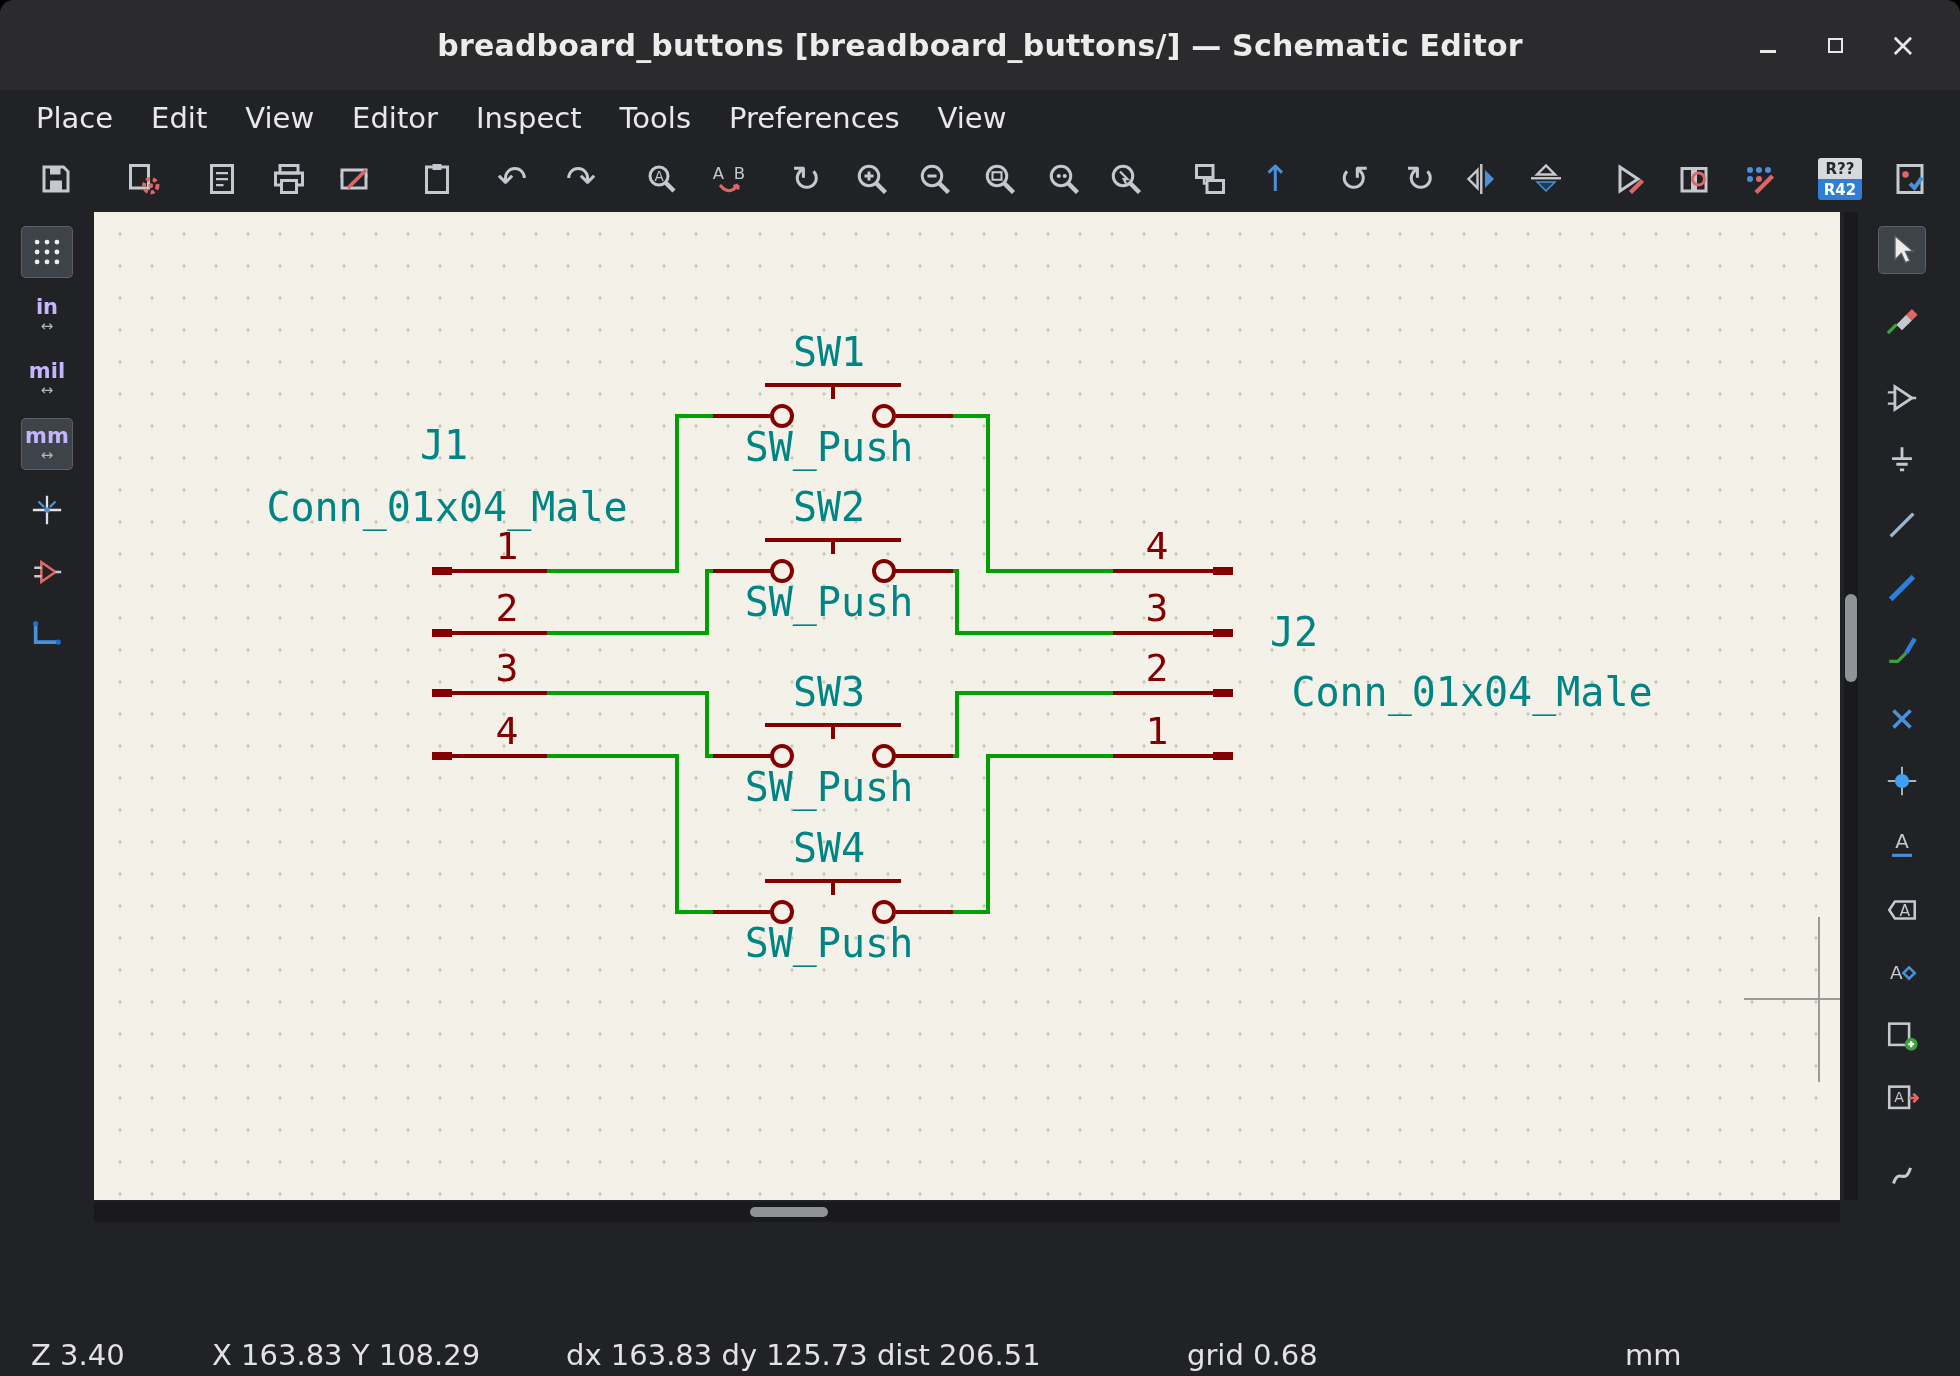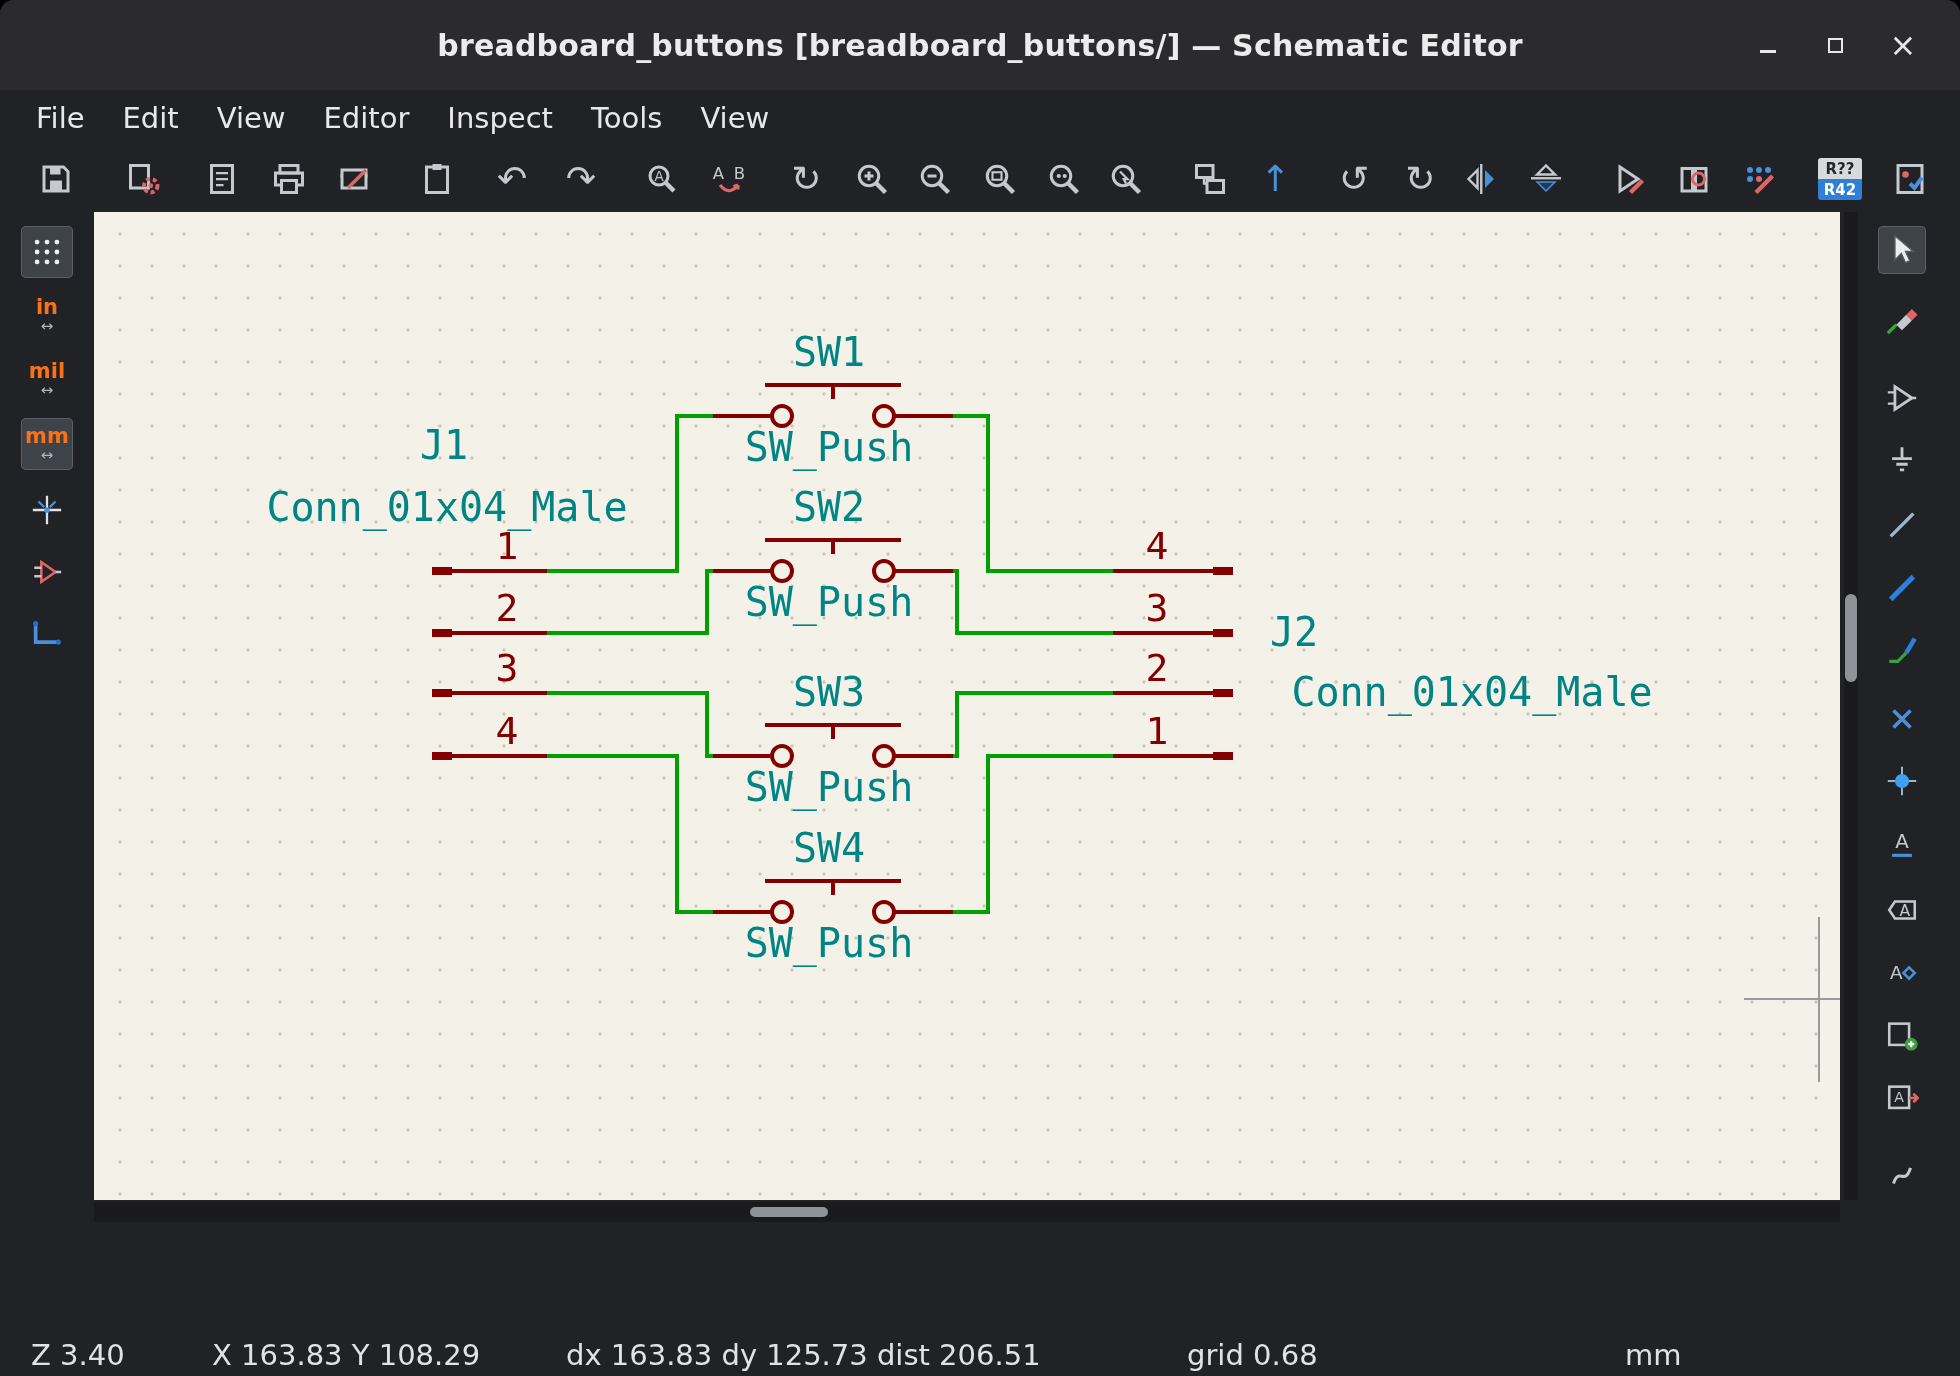--- a/index.html
+++ b/index.html
@@ -28,21 +28,21 @@
   .anno{width:44px;height:42px;display:flex;flex-direction:column;border-radius:3px;overflow:hidden;}
   .anno .t{flex:1;background:#d7dadd;color:#24282c;font-size:15px;font-weight:bold;display:flex;align-items:center;justify-content:center;}
   .anno .b{flex:1;background:#2f7fd6;color:#fff;font-size:15px;font-weight:bold;display:flex;align-items:center;justify-content:center;}
   
   .lcol{position:absolute;left:0;top:212px;width:94px;height:988px;}
   .rcol{position:absolute;left:1862px;top:212px;width:98px;height:988px;}
   .lic{position:absolute;left:21px;width:52px;height:52px;display:flex;flex-direction:column;
        align-items:center;justify-content:center;border-radius:5px;}
   .ric{position:absolute;left:16px;width:48px;height:48px;display:flex;align-items:center;
        justify-content:center;border-radius:5px;}
-  .unit-label{color:#f97316;font-size:21px;font-weight:bold;line-height:1;text-align:right;}
+  .unit-label{color:#c4b5fd;font-size:21px;font-weight:bold;line-height:1;text-align:right;}
   .unit-arrow{color:#aeb6bd;font-size:15px;line-height:1;margin-top:1px;}
   
   .canvas{position:absolute;left:94px;top:212px;width:1746px;height:988px;background:#f4f1e8;
           background-image:radial-gradient(circle,#c9c7bb 1.5px,transparent 1.7px);
           background-size:32px 32px;background-position:10px 6px;}
   .canvas svg{position:absolute;left:0;top:0;}
   .dev{stroke:#840000;stroke-width:4;fill:none;}
   .devf{fill:#840000;stroke:none;}
   .devc{stroke:#840000;stroke-width:4;fill:#f4f1e8;}
   .wire{stroke:#00A000;stroke-width:4;fill:none;}
@@ -70,26 +70,27 @@
       </div>
     <div class="winbtn" style="left:1815px;">
         <div class="maximize-box"></div>
       </div>
     <div class="winbtn" style="left:1883px;">
         <span class="close-x">×</span>
       </div>
   </div>
 
   <div class="menubar">
-    <div class="menu-item">File</div>
+    <div class="menu-item">Place</div>
     <div class="menu-item">Edit</div>
     <div class="menu-item">View</div>
     <div class="menu-item">Editor</div>
     <div class="menu-item">Inspect</div>
     <div class="menu-item">Tools</div>
+    <div class="menu-item">Preferences</div>
     <div class="menu-item">View</div>
   </div>
 
   <div class="toolbar">
     <div class="ic" style="left:33px">
       <svg width="36" height="36" viewBox="0 0 24 24">
           <path d="M4 4 H17 L20 7 V20 H4 Z" fill="none" stroke="#c3c9cf" stroke-width="2"></path>
           <rect x="8" y="13" width="8" height="7" fill="#c3c9cf"></rect>
           <rect x="8" y="4" width="7" height="5" fill="#c3c9cf"></rect>
         </svg>

